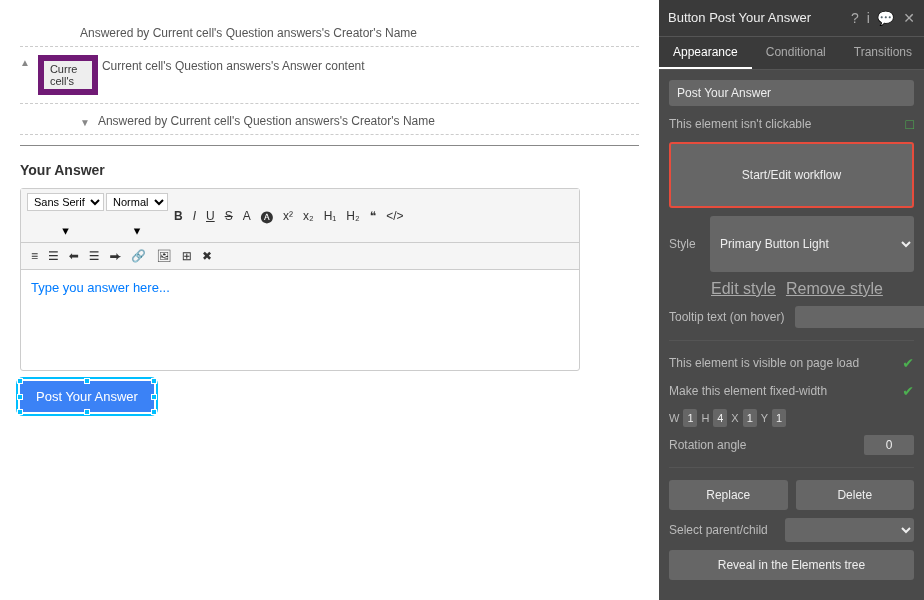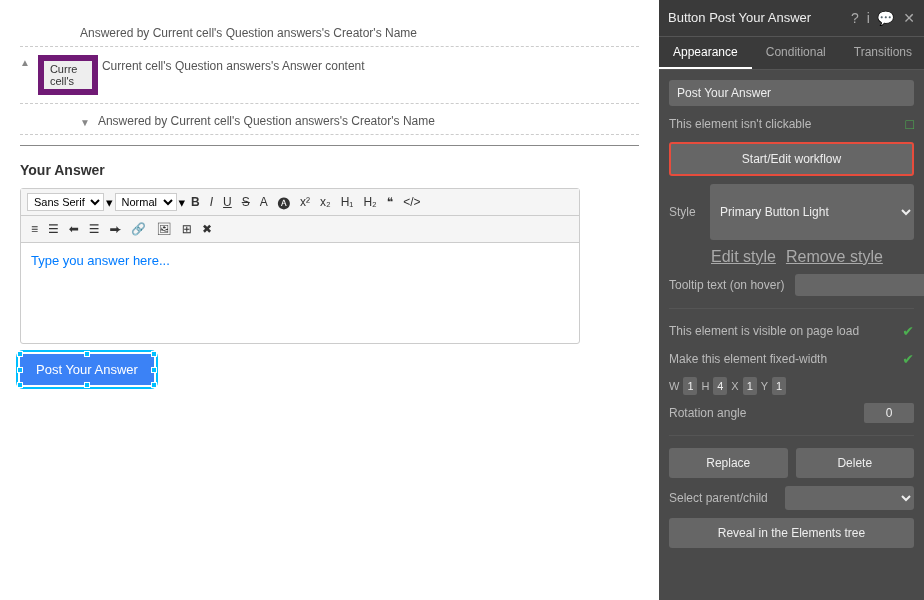--- a/index.html
+++ b/index.html
@@ -76,21 +76,22 @@
       padding: 4px 6px;
       display: flex;
       flex-wrap: wrap;
       gap: 2px;
       align-items: center;
     }
 
     .toolbar-group {
       display: flex;
       align-items: center;
-      gap: 2px;
+      gap: 12px;
+      flex-direction: column;
     }
 
     .toolbar-btn {
       background: none;
       border: none;
       cursor: pointer;
       padding: 2px 4px;
       font-size: 12px;
       color: #333;
       border-radius: 2px;
@@ -231,21 +232,21 @@
 
     .checkbox-icon {
       color: #4CAF50;
       font-size: 14px;
     }
 
     .workflow-btn {
       background: #666;
       border: 2px solid #e74c3c;
       color: #eee;
-      padding: 8px;
+      padding: 24px;
       font-size: 12px;
       cursor: pointer;
       border-radius: 3px;
       width: 100%;
       text-align: center;
     }
 
     .style-row {
       display: flex;
       align-items: center;

